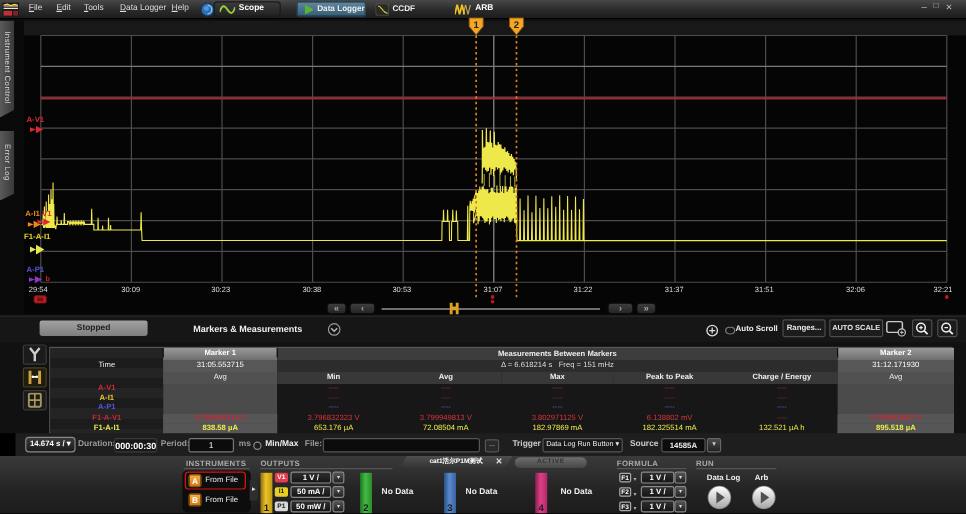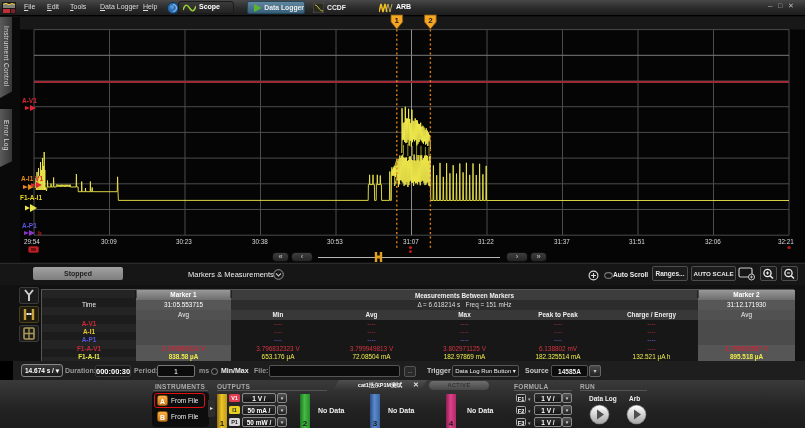--- a/index.html
+++ b/index.html
@@ -168,21 +168,21 @@
 <div class="sbtn" style="left:530px;width:17px">»</div>
 <div class="abs" style="left:318px;top:256.5px;width:182px;height:1px;background:#b5b5b5"></div>
 <svg class="abs" style="left:374px;top:252px" width="14" height="10">
       <path d="M2 0v10M7 0v10" stroke="#e0a020" stroke-width="2.4"></path>
       <path d="M2 5h5" stroke="#e0a020" stroke-width="3"></path>
     </svg>
 <div class="abs" style="left:409px;top:250px;width:3px;height:3px;border-radius:50%;background:#c01818"></div>
 
 <div class="abs" style="left:0;top:263px;width:805px;height:22px;background:#161616;border-top:1px solid #2a2a2a"></div>
 <div class="abs" style="left:33px;top:267px;width:90px;height:13px;background:linear-gradient(#a2a2a2,#7e7e7e);border-radius:2px;color:#222;font-size:7px;font-weight:bold;text-align:center;line-height:13px">Stopped</div>
-<div class="abs" style="left:188px;top:270px;color:#eee;font-size:7.5px;font-weight:normal">Markers &amp; Measurements</div>
+<div class="abs" style="left:161px;top:270px;color:#eee;font-size:7.5px;font-weight:bold">Markers &amp; Measurements</div>
 <svg class="abs" style="left:273px;top:269px" width="11" height="11">
       <circle cx="5.5" cy="5.5" r="4.8" fill="none" stroke="#999"></circle>
       <path d="M3 4.5l2.5 2.5L8 4.5" stroke="#bbb" fill="none" stroke-width="1.2"></path>
     </svg>
 <svg class="abs" style="left:588px;top:270px" width="11" height="11">
       <circle cx="5.5" cy="5.5" r="4.4" fill="none" stroke="#ddd" stroke-width="1.1"></circle>
       <path d="M5.5 3v5M3 5.5h5" stroke="#ddd" stroke-width="1.1"></path>
     </svg>
 <svg class="abs" style="left:604px;top:272px" width="9" height="7">
       <ellipse cx="4.5" cy="3.5" rx="3.8" ry="2.9" fill="none" stroke="#777" stroke-width="1.1"></ellipse>

